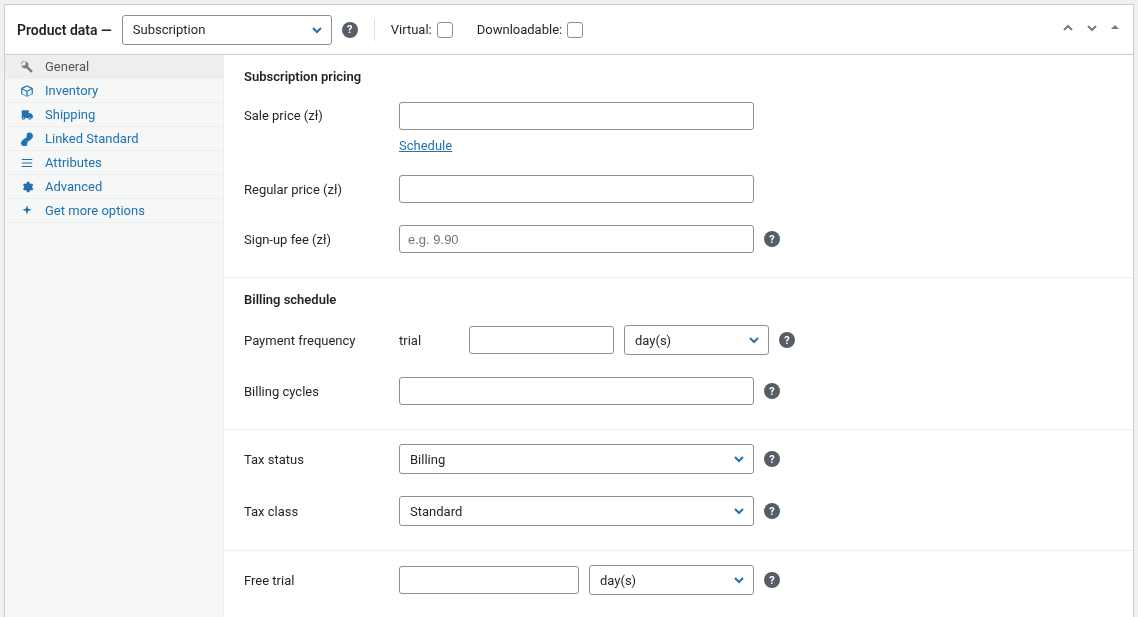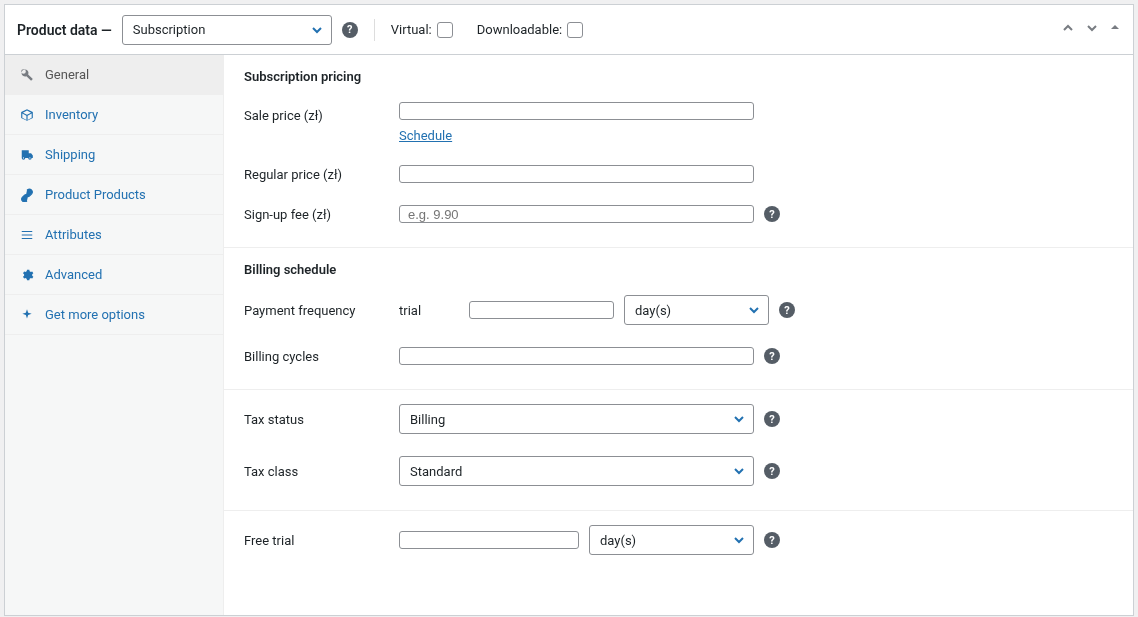--- a/index.html
+++ b/index.html
@@ -70,21 +70,21 @@
   .mb-header-right span{cursor:pointer;}
   .mb-body{display:flex;min-height:560px;}
   .tabs{
     width:219px;
     border-right:1px solid var(--divider);
     background:var(--sidebar);
     padding:0;margin:0;list-style:none;
   }
   .tabs li{
     display:flex;align-items:center;gap:10px;
-    padding:12px 14px;
+    padding:4px 14px;
     border-bottom:1px solid var(--divider);
     color:var(--link);
     cursor:pointer;
     font-size:13px;
   }
   .tabs li.active{
     background:var(--sidebar-active);
     color:#555;
   }
   .tabs li .ico{width:16px;display:inline-flex;justify-content:center;}
@@ -101,21 +101,21 @@
     display:flex;align-items:center;
     margin-bottom:22px;
   }
   .form-row:last-child{margin-bottom:0;}
   .form-label{
     width:155px;
     color:var(--text);
     font-size:13px;
   }
   .text-input{
-    width:355px;height:18px;
+    width:355px;height:28px;
     border:1px solid var(--border-dark);
     border-radius:3px;
     background:#fff;
     padding:0 8px;
     font-size:13px;
   }
   .text-input::placeholder{color:#757575;}
   .text-input.small{width:145px;}
   .schedule{
     display:block;margin-top:8px;
@@ -187,21 +187,21 @@
             </svg>
           </span>
         <span>Shipping</span>
       </li>
       <li>
         <span class="ico" style="color:var(--link)">
             <svg width="14" height="14" viewBox="0 0 24 24">
               <path fill="currentColor" d="M10 13a5 5 0 007 0l3-3a5 5 0 00-7-7l-1 1m2 9a5 5 0 00-7 0l-3 3a5 5 0 007 7l1-1" stroke="currentColor" stroke-width="2"></path>
             </svg>
           </span>
-        <span>Product Products</span>
+        <span>Linked Standard</span>
       </li>
       <li>
         <span class="ico" style="color:var(--link)">
             <svg width="14" height="14" viewBox="0 0 24 24">
               <path fill="currentColor" d="M3 5h18v2H3zm0 6h18v2H3zm0 6h18v2H3z"></path>
             </svg>
           </span>
         <span>Attributes</span>
       </li>
       <li>

